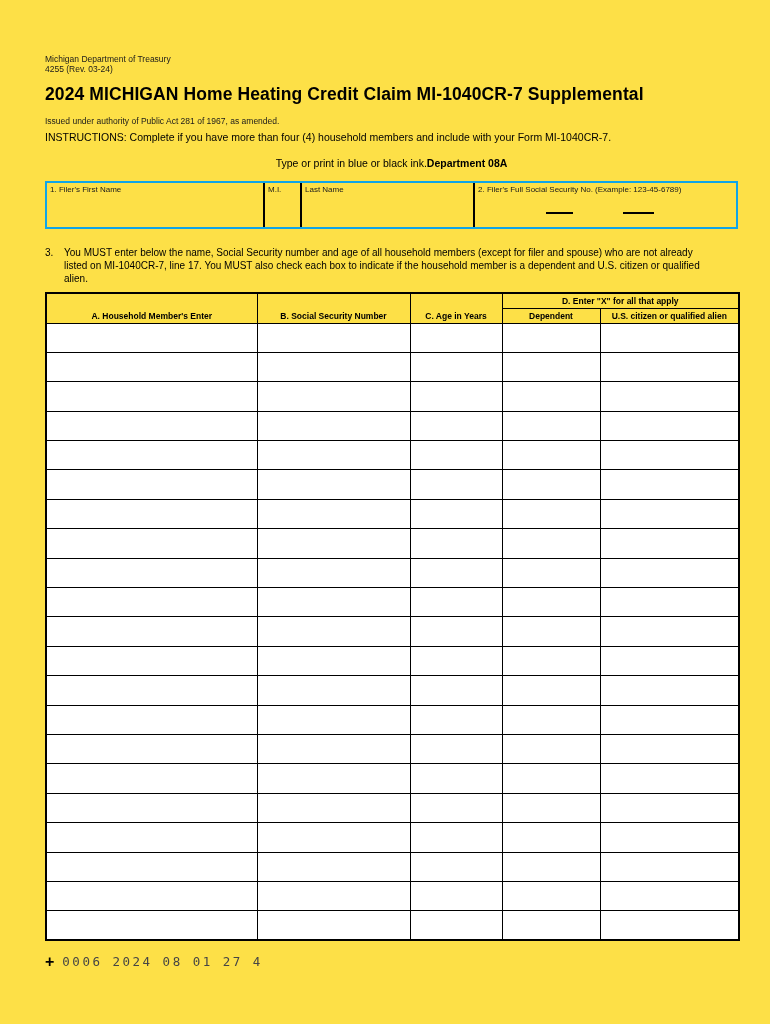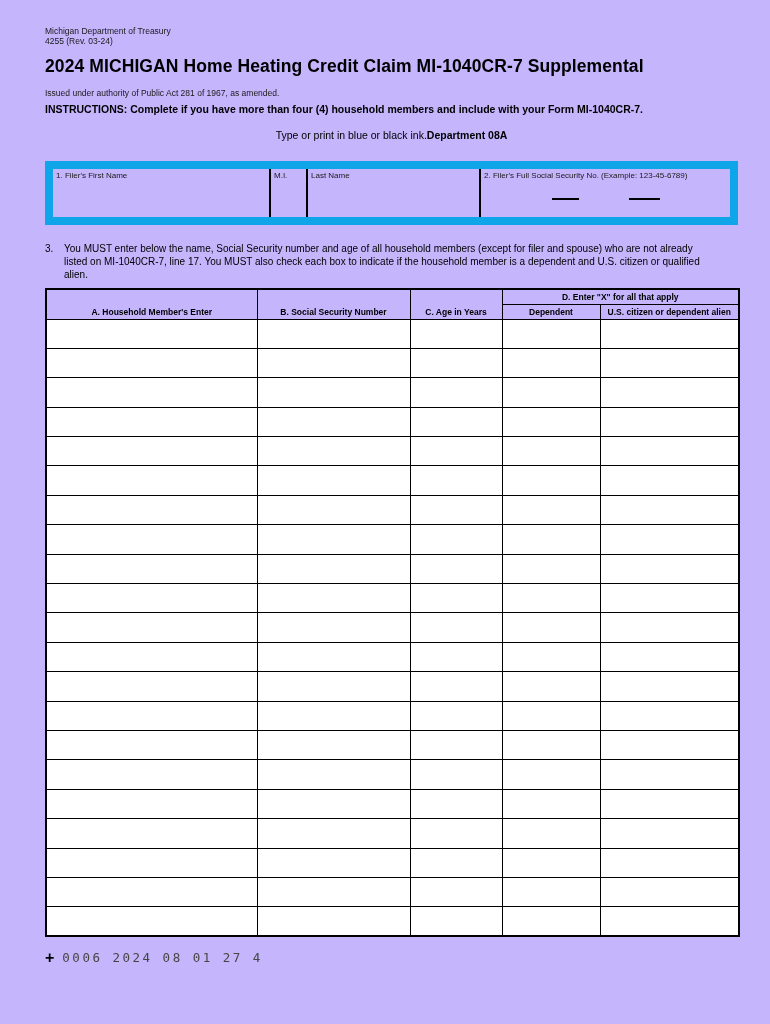--- a/index.html
+++ b/index.html
@@ -1,48 +1,48 @@
 <!DOCTYPE html>
 <html><head>
 <meta charset="utf-8">
 <style>
   * { box-sizing: border-box; }
   html, body { margin: 0; padding: 0; background: #ffffff; }
   .page {
     position: relative;
     width: 770px;
     height: 1024px;
-    background: #c4b5fd;
+    background: #fde047;
     color: #000;
     font-family: "Liberation Sans", sans-serif;
-    padding: 26px 32px 0 45px;
+    padding: 54px 32px 0 45px;
     overflow: hidden;
   }
   .agency-block { font-size: 8.5px; line-height: 10px; color: #1a1a1a; }
   .form-title {
     margin: 10px 0 12px 0;
     font-size: 17.5px;
     font-weight: bold;
     line-height: 20px;
     letter-spacing: 0.1px;
   }
   .authority { font-size: 8.5px; margin-top: 4px; color: #1a1a1a; }
-  .instructions { font-size: 10.5px; font-weight: bold; margin-top: 5px; }
+  .instructions { font-size: 10.5px; font-weight: normal; margin-top: 5px; }
   .ink-row {
     display: flex; justify-content: center; align-items: flex-end;
     margin-top: 14px; font-size: 10.5px;
   }
   .attachment { font-weight: bold; }
 
   
   .filer-box {
     display: flex;
-    border: 8px solid #0ea5e9;
-    height: 64px;
-    margin-top: 20px;
+    border: 2px solid #0ea5e9;
+    height: 48px;
+    margin-top: 12px;
     width: 693px;
   }
   .fcell {
     position: relative;
     border-right: 2px solid #000;
     padding: 2px 3px;
     font-size: 8px;
     line-height: 9px;
     color: #1a1a1a;
   }
@@ -144,21 +144,21 @@
     </colgroup>
     <thead>
       <tr>
         <th rowspan="2">A. Household Member's Enter</th>
         <th rowspan="2">B. Social Security Number</th>
         <th rowspan="2">C. Age in Years</th>
         <th colspan="2" class="group-th">D. Enter "X" for all that apply</th>
       </tr>
       <tr class="sub">
         <th>Dependent</th>
-        <th>U.S. citizen or dependent alien</th>
+        <th>U.S. citizen or qualified alien</th>
       </tr>
     </thead>
     <tbody id="hh-body">
         <tr>
           <td></td>
           <td></td>
           <td></td>
           <td></td>
           <td></td>
         </tr>

